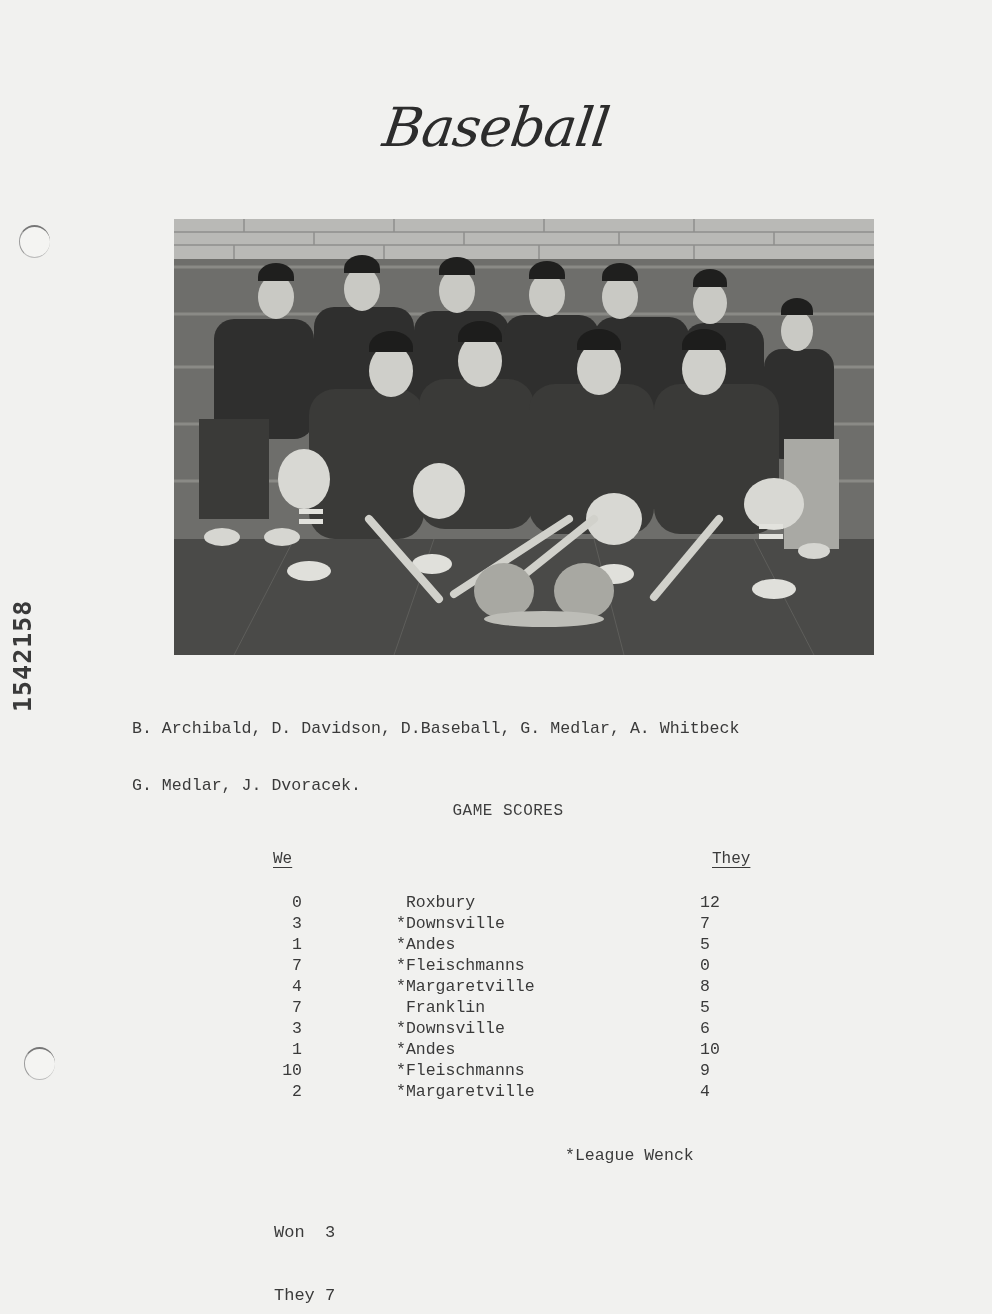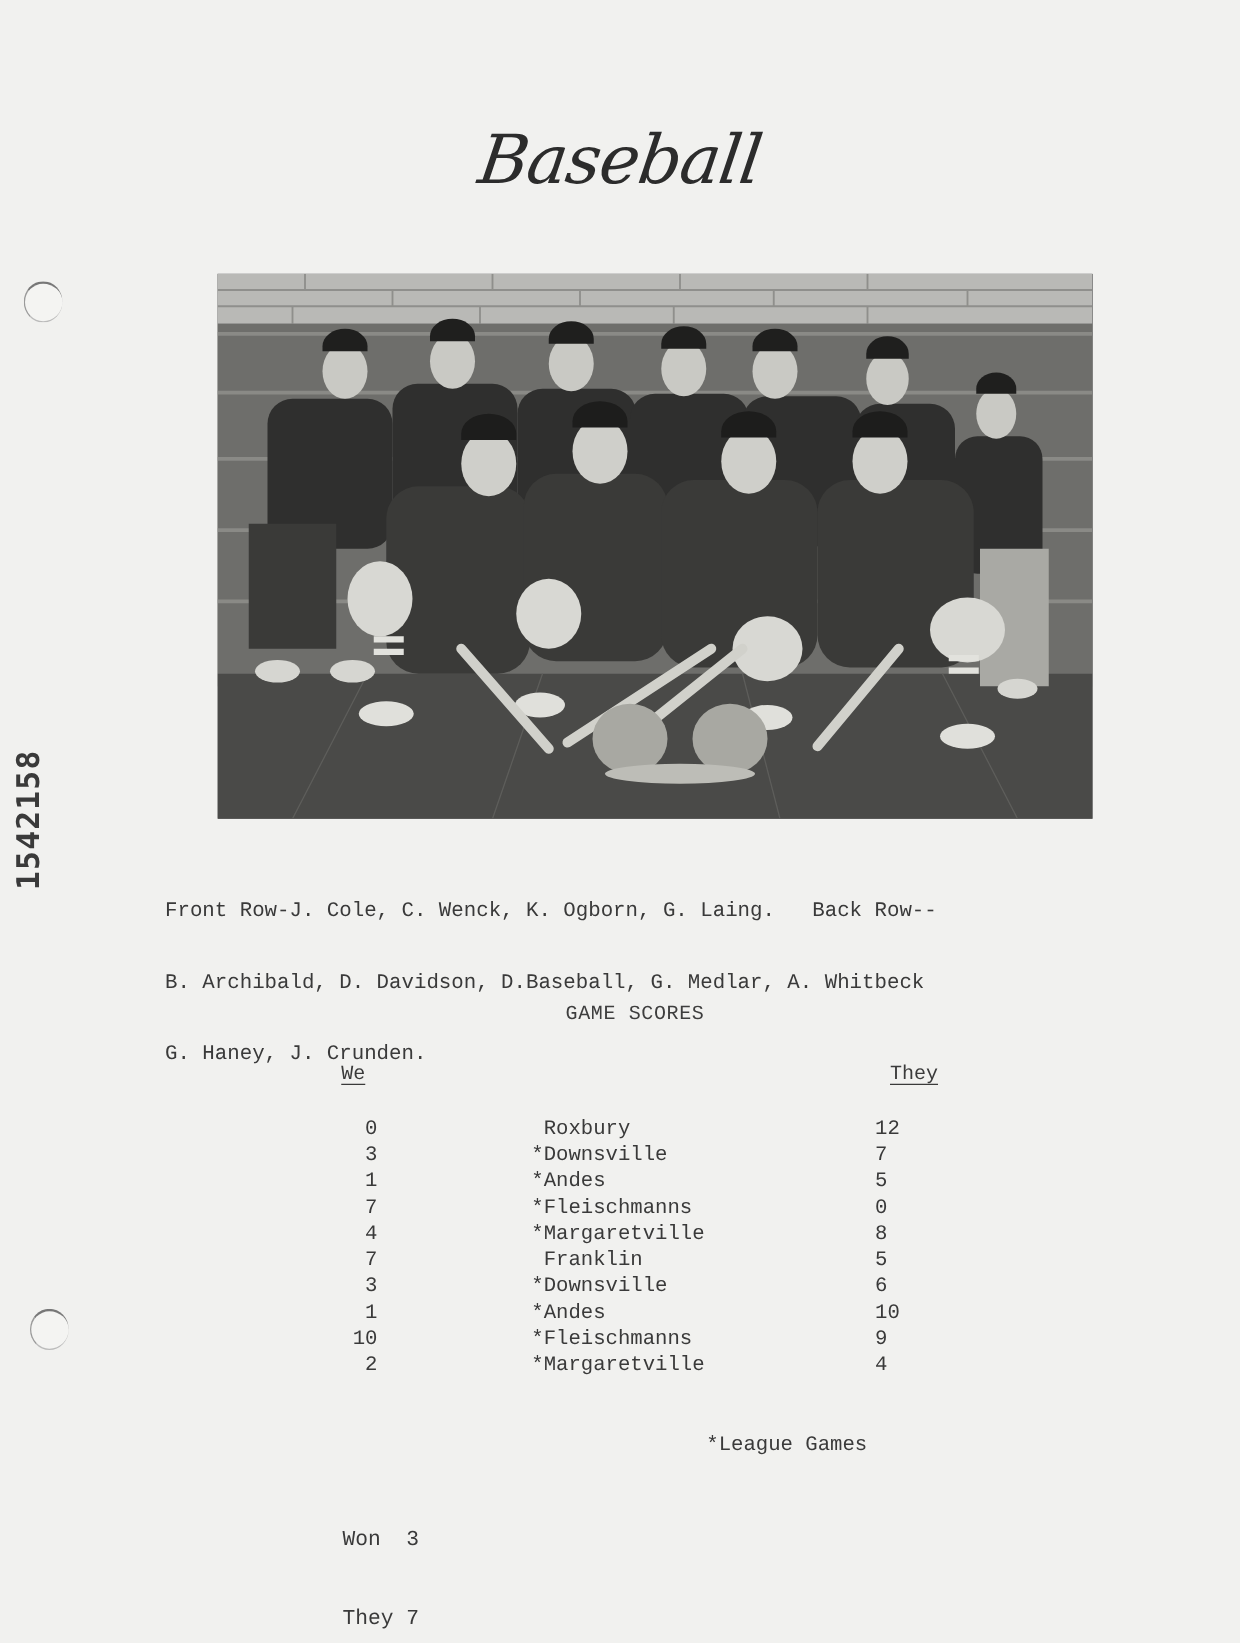--- a/index.html
+++ b/index.html
@@ -28,21 +28,21 @@
     .scores-heading {
       position: absolute; left: 0; right: 0; top: 802px; text-align: center;
       font-size: 16px; color: #3e3e3e; letter-spacing: 0.5px; margin-left: 24px;
     }
     .col-head { position: absolute; top: 850px; font-size: 16px; text-decoration: underline; text-underline-offset: 4px; }
     .col-we { left: 273px; }
     .col-they { left: 712px; }
     .score-rows { position: absolute; left: 270px; top: 892px; width: 500px; }
     .row { position: relative; height: 21px; font-size: 16.5px; line-height: 21px; }
     .row .we { position: absolute; left: 0; width: 32px; text-align: right; }
-    .row .opp { position: absolute; left: 155px; }
+    .row .opp { position: absolute; left: 126px; }
     .row .they { position: absolute; left: 430px; width: 36px; }
     .record { position: absolute; left: 274px; top: 1180px; font-size: 17px; line-height: 21px; white-space: pre; }
     .legend { position: absolute; left: 565px; top: 1146px; font-size: 16.5px; }
     .margin-number {
       position: absolute; left: 8px; top: 712px; transform-origin: 0 0; transform: rotate(-90deg);
       font-family: "DejaVu Sans Mono", monospace; font-size: 25px; font-weight: bold; color: #3a3a3a;
       letter-spacing: 1px;
     }
     .hole {
       position: absolute; width: 30px; height: 30px; border-radius: 50%;
@@ -185,23 +185,22 @@
       </g>
 
       <ellipse cx="330" cy="372" rx="30" ry="28" fill="#a8a8a2"></ellipse>
       <ellipse cx="410" cy="372" rx="30" ry="28" fill="#a8a8a2"></ellipse>
       <ellipse cx="370" cy="400" rx="60" ry="8" fill="#bdbdb7"></ellipse>
     </g>
   </svg>
 </div>
 
 <div class="caption">
-  <div>Front Row-J. Cole, C. Wenck, K. Ogborn, G. Laing.   Back Row--</div>
   <div>B. Archibald, D. Davidson, D.Baseball, G. Medlar, A. Whitbeck</div>
-  <div>G. Haney, J. Crunden.</div>
+  <div>G. Medlar, J. Dvoracek.</div>
 </div>
 
 <div class="scores-heading">GAME SCORES</div>
 <div class="col-head col-we">We</div>
 <div class="col-head col-they">They</div>
 
 <div class="score-rows">
   <div class="row">
       <span class="we">0</span>
       <span class="opp" style="white-space:pre"> Roxbury</span>
@@ -252,13 +251,13 @@
       <span class="opp">*Margaretville</span>
       <span class="they">4</span>
     </div>
 </div>
 
 <div class="record">
   <div><span>Won</span>&nbsp;&nbsp;<span>3</span></div>
   <div><span>They</span>&nbsp;<span>7</span></div>
 </div>
 
-<div class="legend">*League Games</div>
+<div class="legend">*League Wenck</div>
 
 </body></html>

